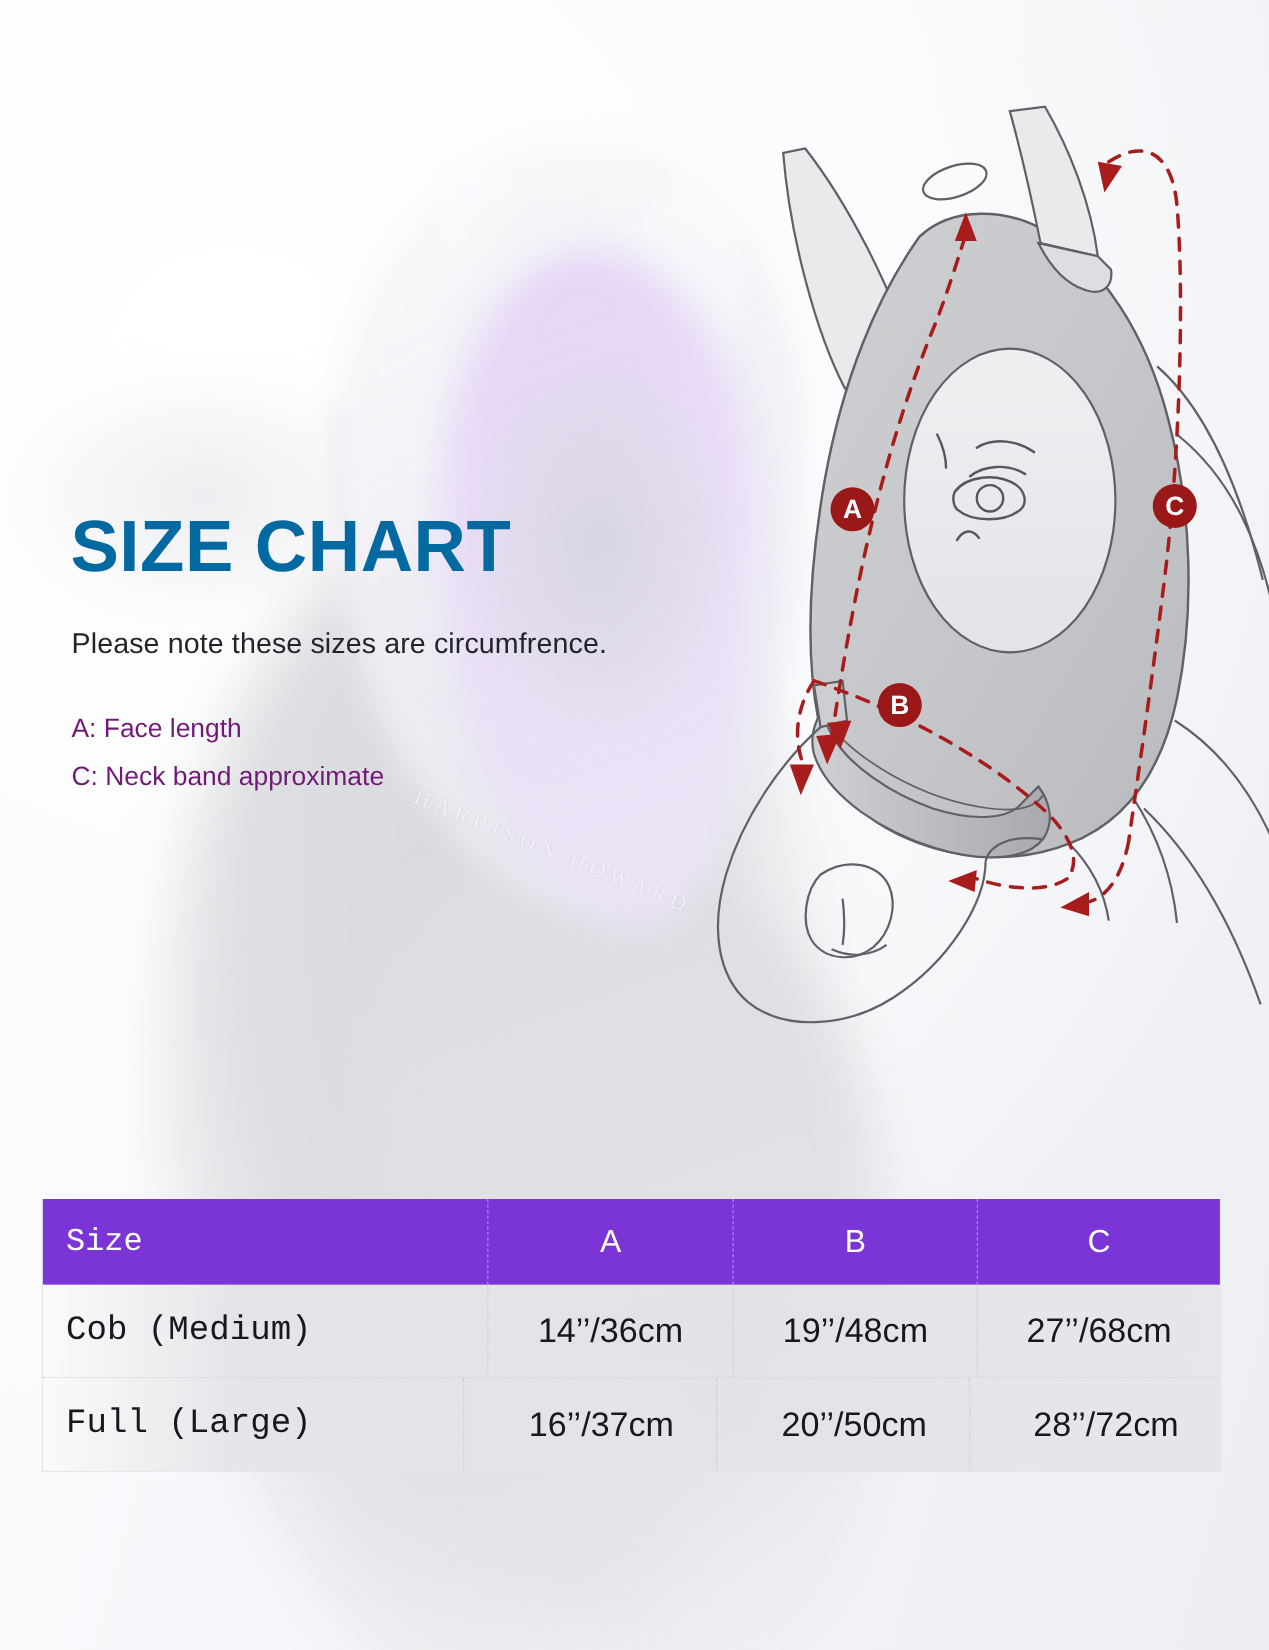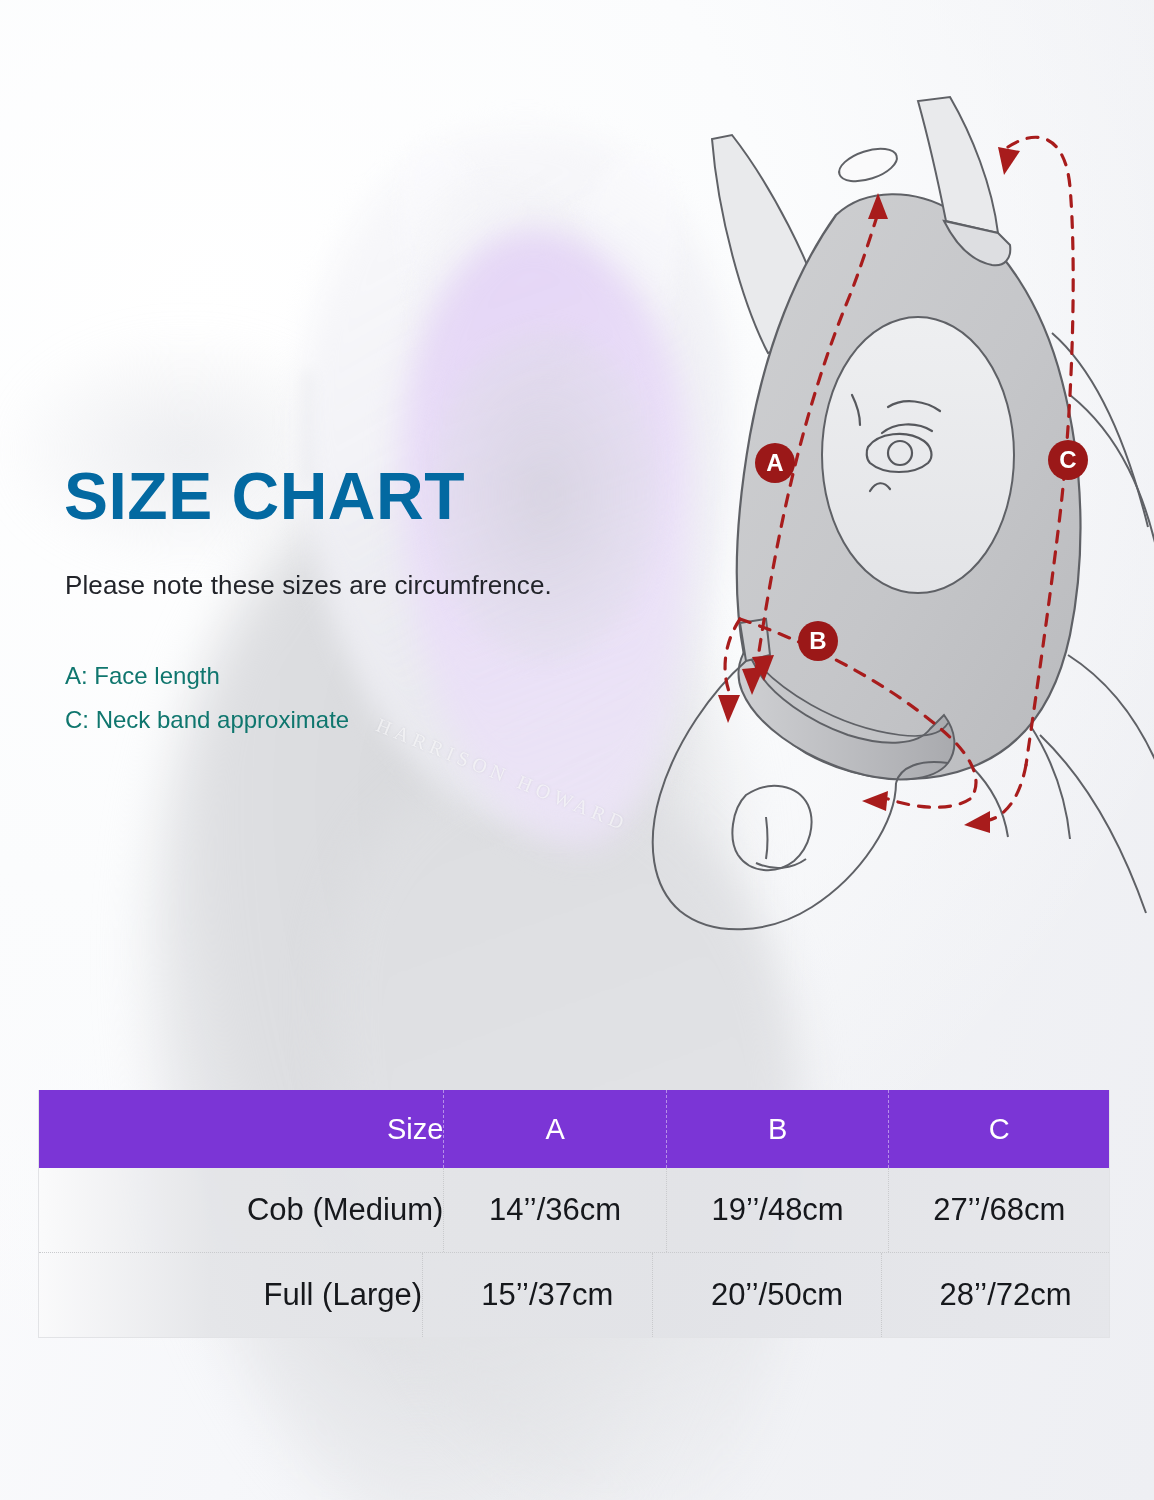--- a/index.html
+++ b/index.html
@@ -158,23 +158,22 @@
     top: 570px;
     font-size: 26px;
     color: #22242a;
     letter-spacing: 0.1px;
   }
   .legend {
     position: absolute;
     left: 65px;
     top: 641px;
     font-size: 24px;
-    color: #0f766e;
+    color: #701a75;
     line-height: 44px;
-    margin-top: 13px;
   }
   .legend div { white-space: nowrap; }
 
   
   .illus {
     position: absolute;
     left: 600px;
     top: 95px;
     width: 560px;
     height: 900px;
@@ -219,21 +218,21 @@
     height: 84px;
     line-height: 84px;
     border-right: 1px dotted #c9cacd;
   }
   .tbody-row .cell:last-child { border-right: none; }
   .cell {
     box-sizing: border-box;
     overflow: hidden;
     white-space: nowrap;
   }
-  .c-size { width: 406px; padding-left: 41px; text-align: right; }
+  .c-size { width: 406px; padding-left: 21px; text-align: left; font-family: Liberation Mono, monospace; }
   .c-a    { width: 223px; text-align: center; }
   .c-b    { width: 223px; text-align: center; }
   .c-c    { width: 220px; text-align: center; }
 </style>
 </head>
 <body>
 
 <div id="page">
 
   <div class="bg-layer">
@@ -398,19 +397,19 @@
 
     <div class="trow tbody-row">
       <div class="cell c-size">Cob (Medium)</div>
       <div class="cell c-a">14’’/36cm</div>
       <div class="cell c-b">19’’/48cm</div>
       <div class="cell c-c">27’’/68cm</div>
     </div>
 
     <div class="trow tbody-row">
       <div class="cell c-size">Full (Large)</div>
-      <div class="cell c-a">15’’/37cm</div>
+      <div class="cell c-a">16’’/37cm</div>
       <div class="cell c-b">20’’/50cm</div>
       <div class="cell c-c">28’’/72cm</div>
     </div>
   </div>
 
 </div>
 
 </body></html>

